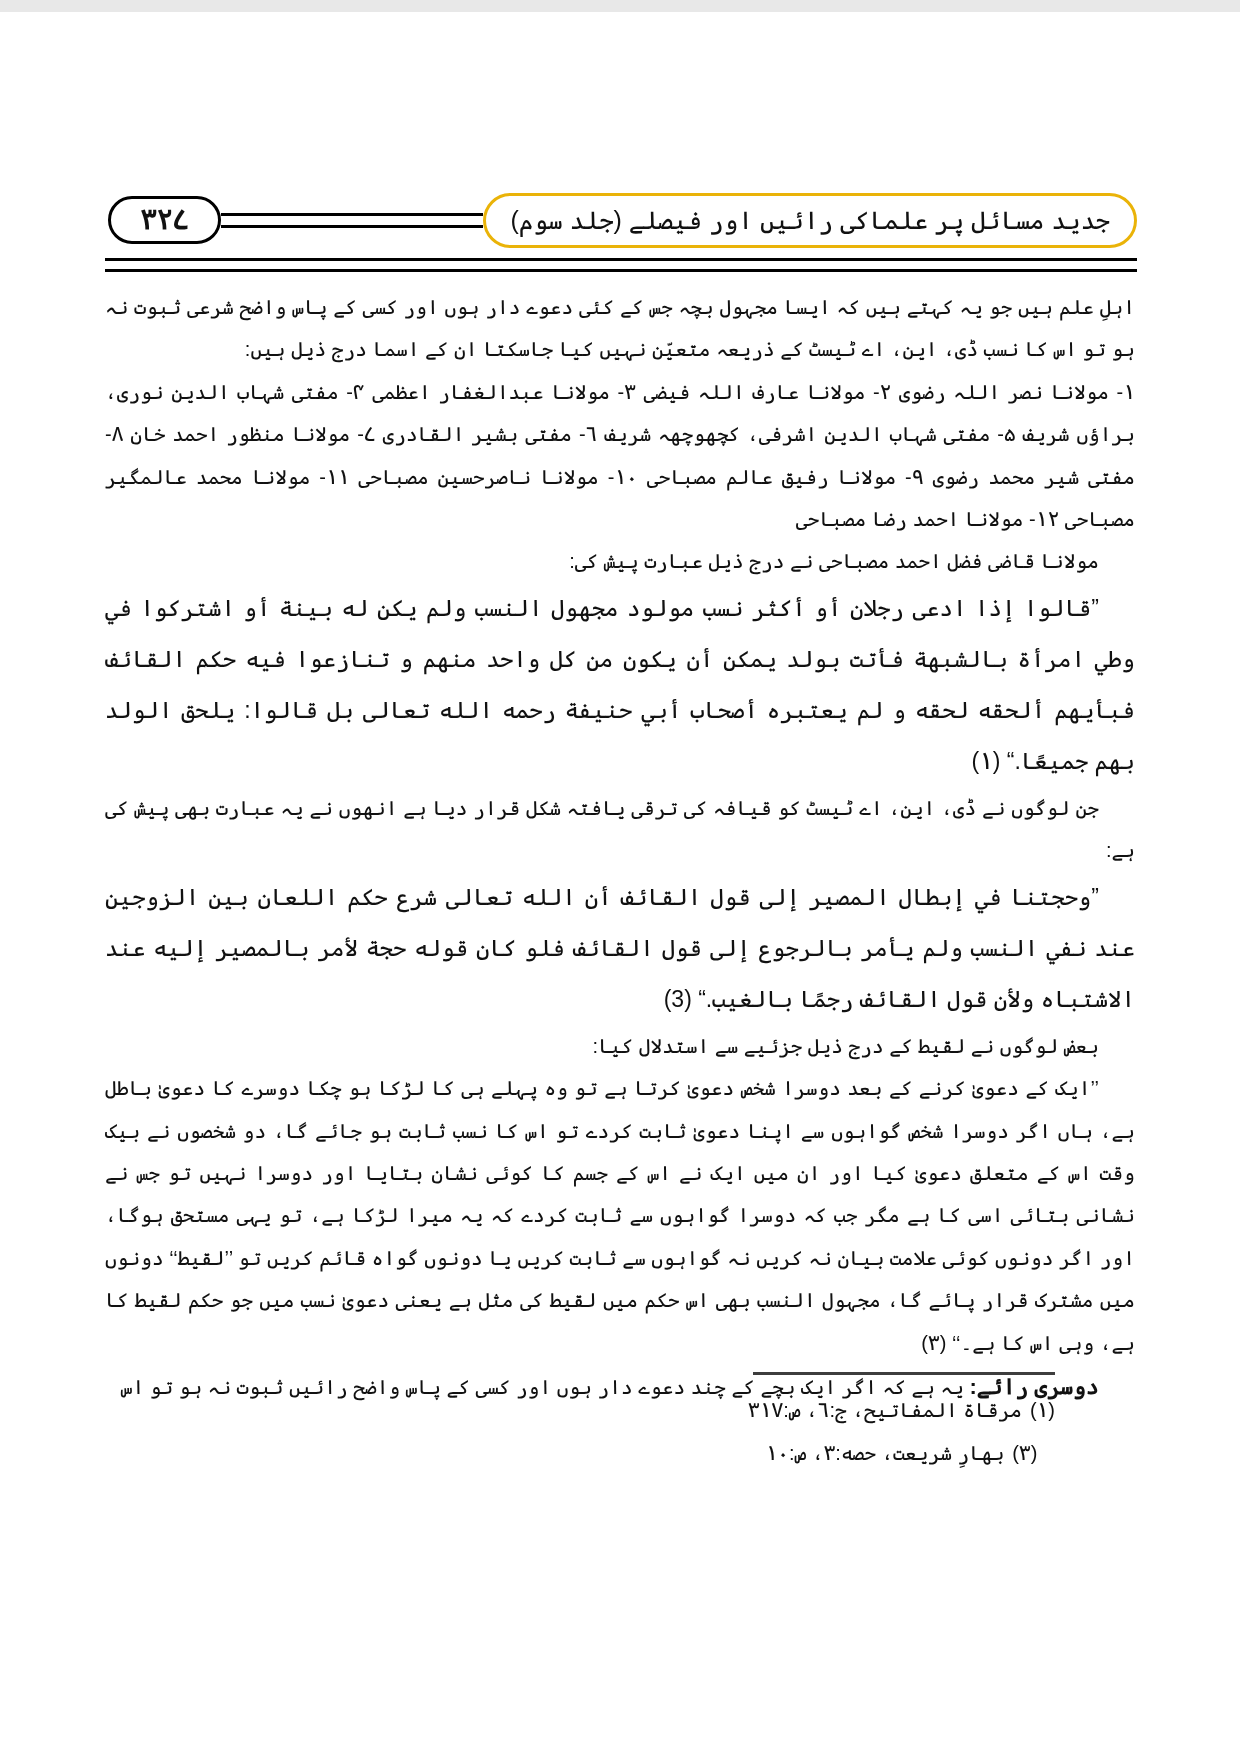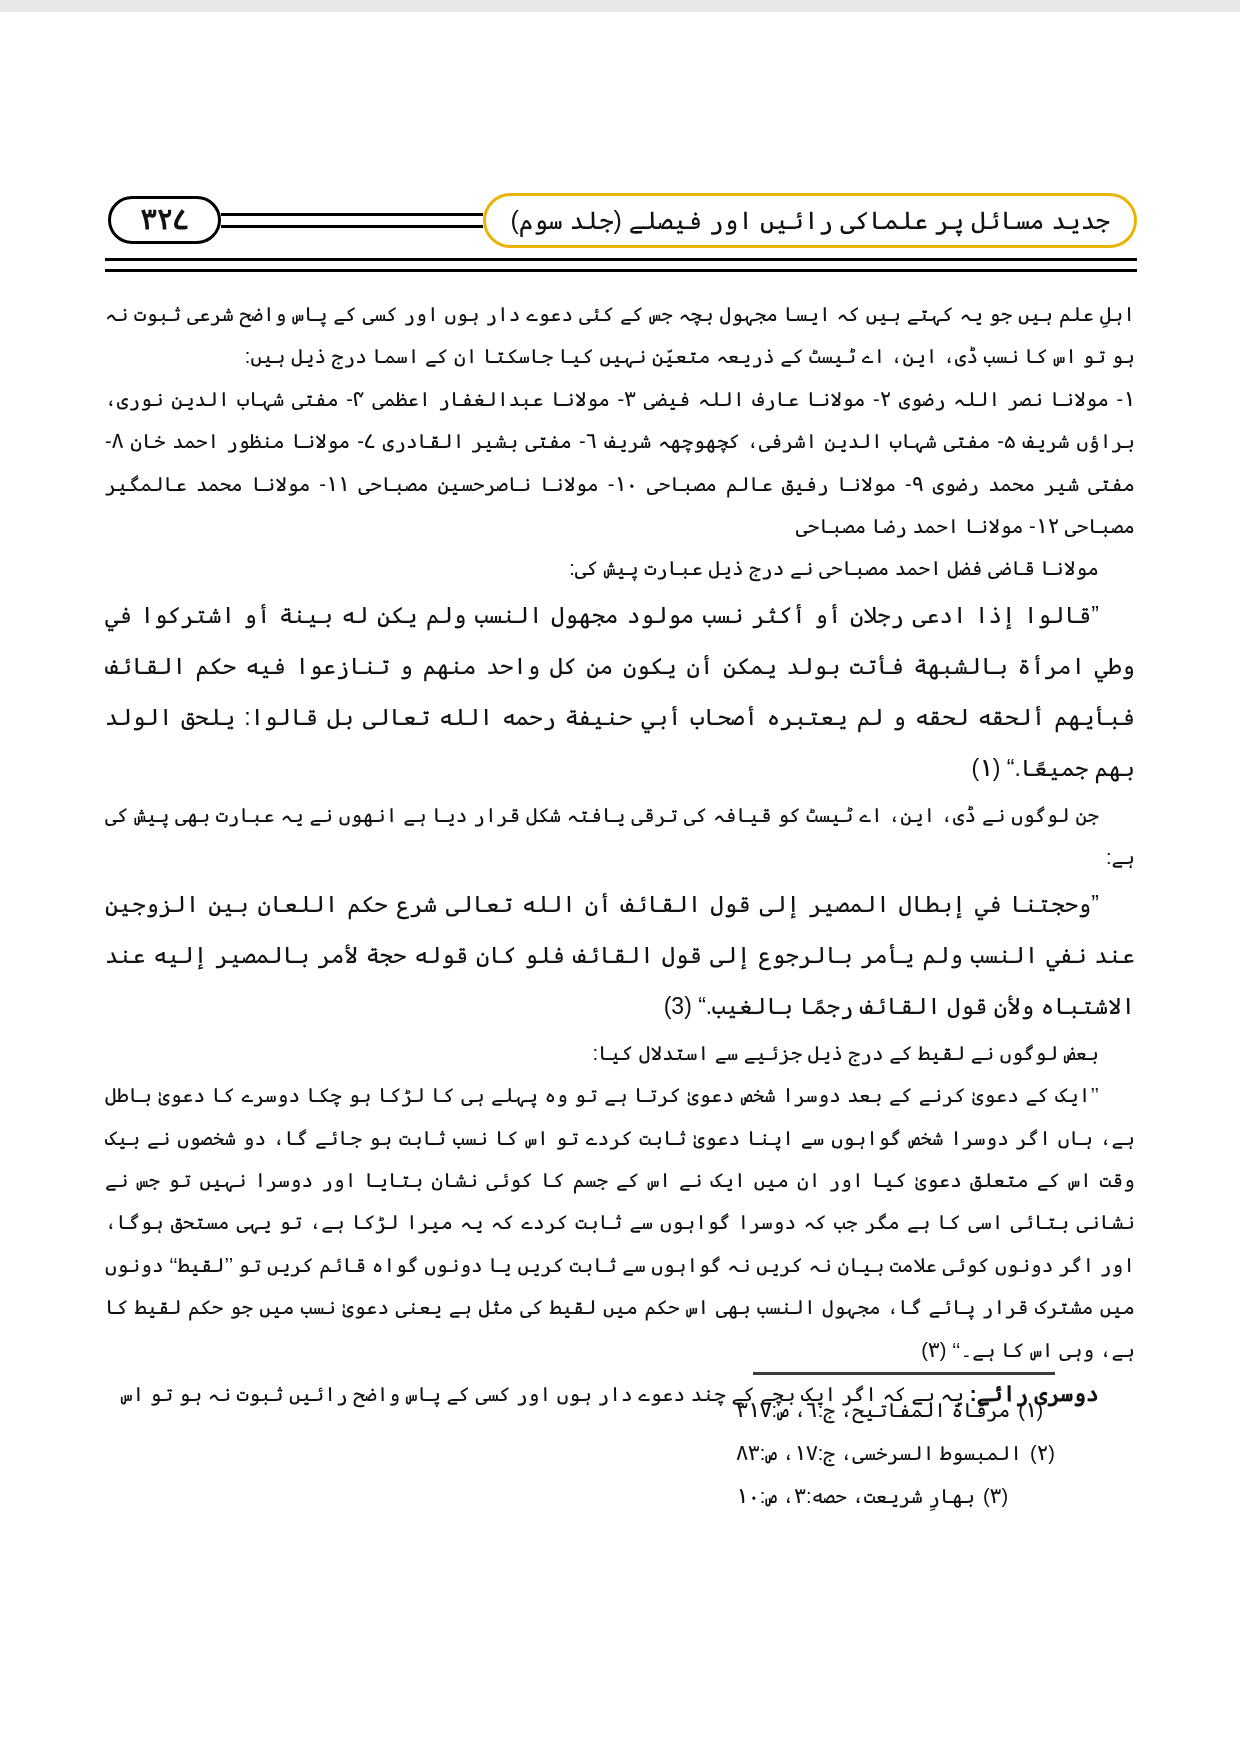--- a/index.html
+++ b/index.html
@@ -30,32 +30,32 @@
     border:3px solid #eab308;border-radius:36px;
     padding:10px 24px;font-size:25px;
     direction:rtl;white-space:nowrap;background:#fff;z-index:2;
   }
   .header-rule{
     position:absolute;top:246px;left:105px;right:103px;height:8px;
     border-top:3px solid #000;border-bottom:3px solid #000;
   }
   
   .body{
-    position:absolute;top:281px;left:105px;right:105px;
+    position:absolute;top:274px;left:105px;right:105px;
     direction:rtl;
   }
   .body p{margin:0;text-align:justify;text-align-last:right;}
   .urdu{font-size:20px;line-height:2.12;}
   .arabic{font-size:23px;line-height:2.22;}
   .indent{text-indent:36px;}
   .opinion-heading{font-weight:bold;font-size:22px;letter-spacing:0.5px;}
   
   .footnotes{
     position:absolute;top:1360px;right:185px;
-    direction:rtl;text-align:left;
+    direction:rtl;text-align:center;
   }
   .footnote-rule{
     width:302px;height:3px;background:#3d3d3d;
     margin:0 0 14px 0;
   }
   .footnote{font-size:20px;line-height:2.15;white-space:nowrap;}
   .footnote .marker{margin-left:8px;}
 </style>
 </head>
 <body>
@@ -83,20 +83,17 @@
       <span> یہ ہے کہ اگر ایک بچے کے چند دعوے دار ہوں اور کسی کے پاس واضح رائیں ثبوت نہ ہو تو اس</span>
     </p>
   </div>
 
   <div class="footnotes">
     <div class="footnote-rule"></div>
     <div class="footnote">
       <span class="marker">(١)</span><span>مرقاة المفاتيح، ج:٦، ص:٣١٧</span>
     </div>
     <div class="footnote">
-      <span class="marker">(٢)</span><span>المبسوط السرخسى، ج:١٧، ص:٨٣</span>
-    </div>
-    <div class="footnote">
       <span class="marker">(٣)</span><span>بهارِ شريعت، حصه:٣، ص:١٠</span>
     </div>
   </div>
 
 </div>
 
 </body></html>

